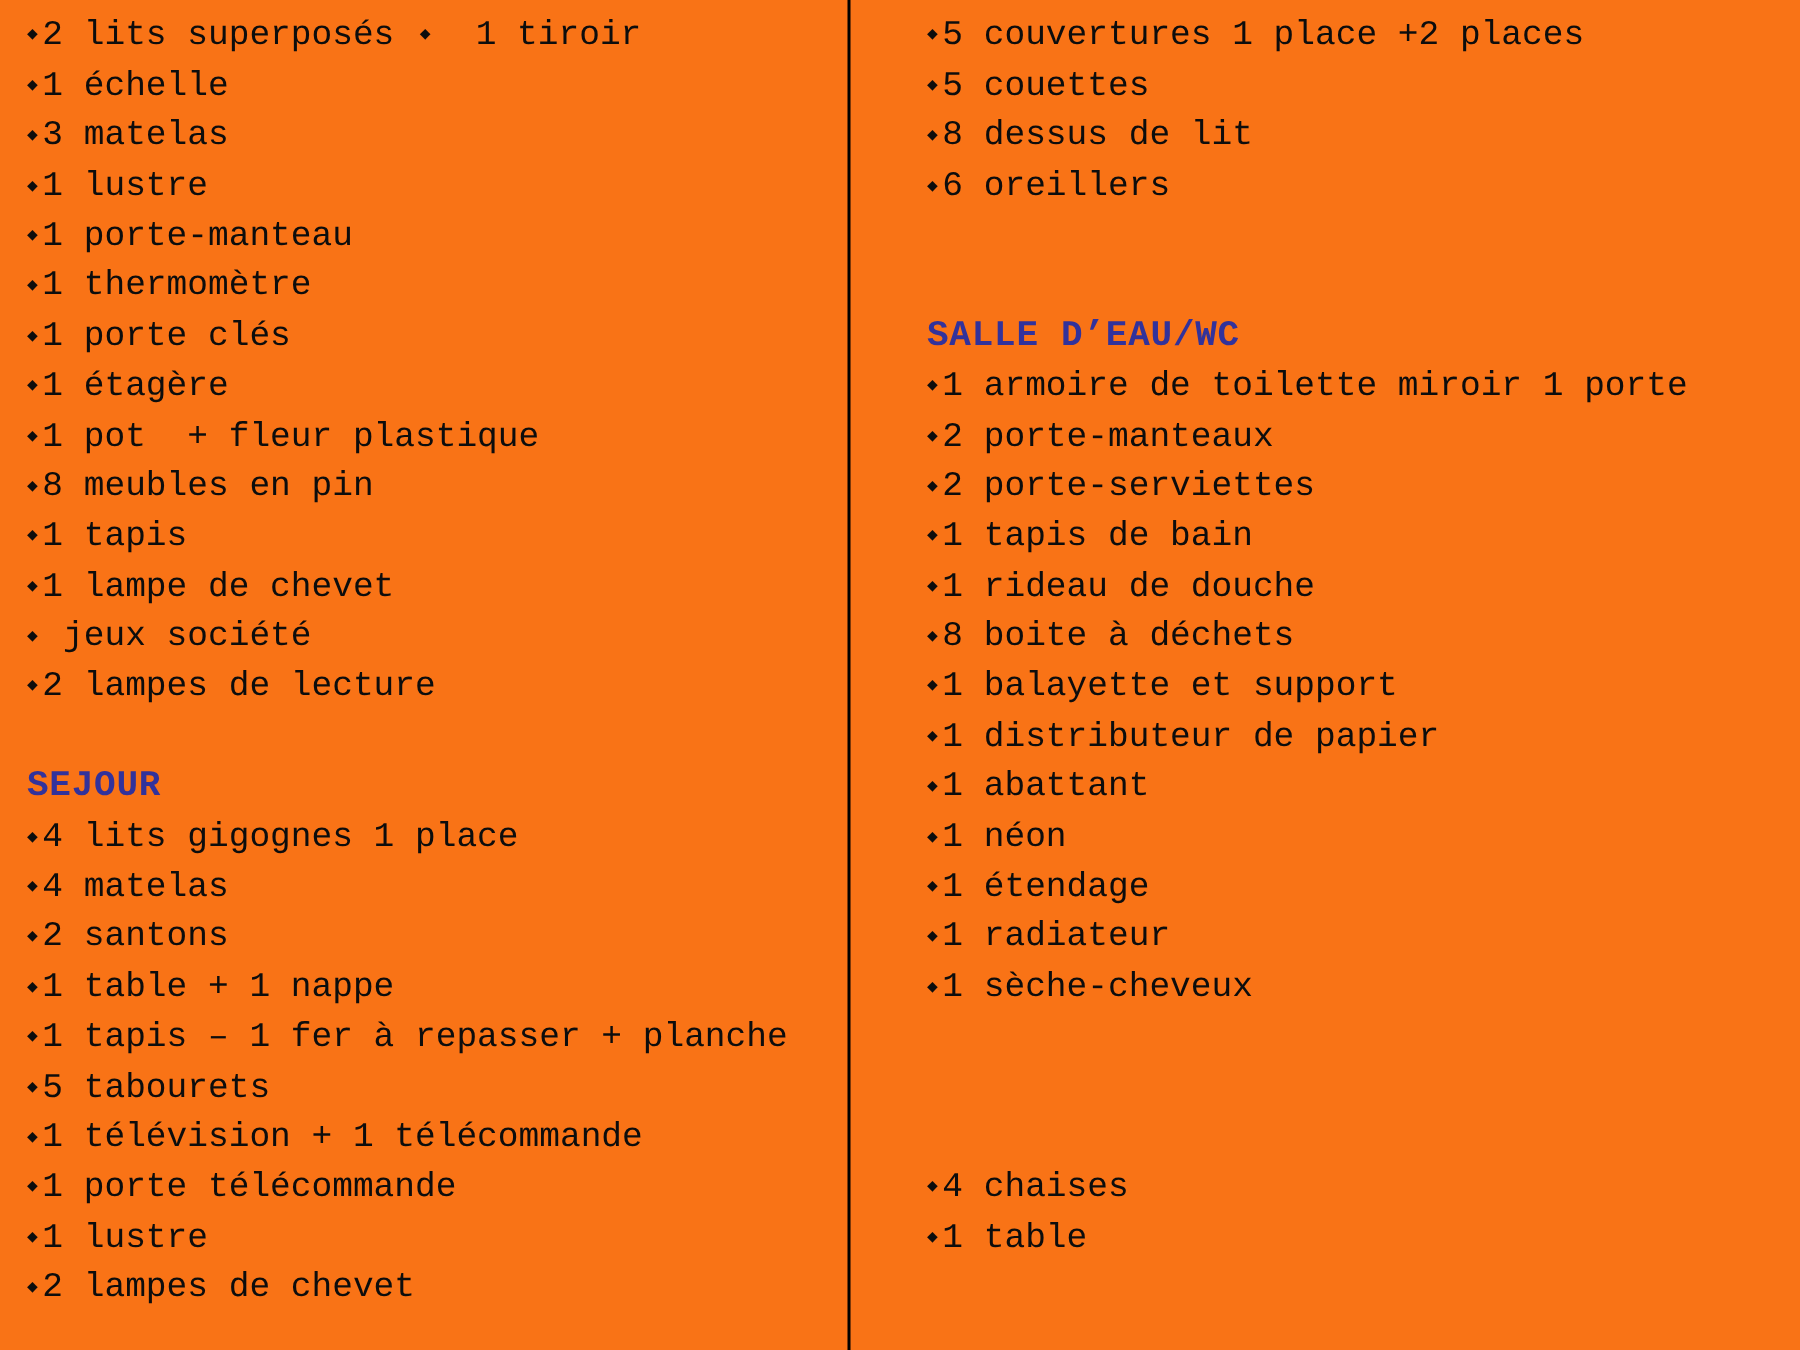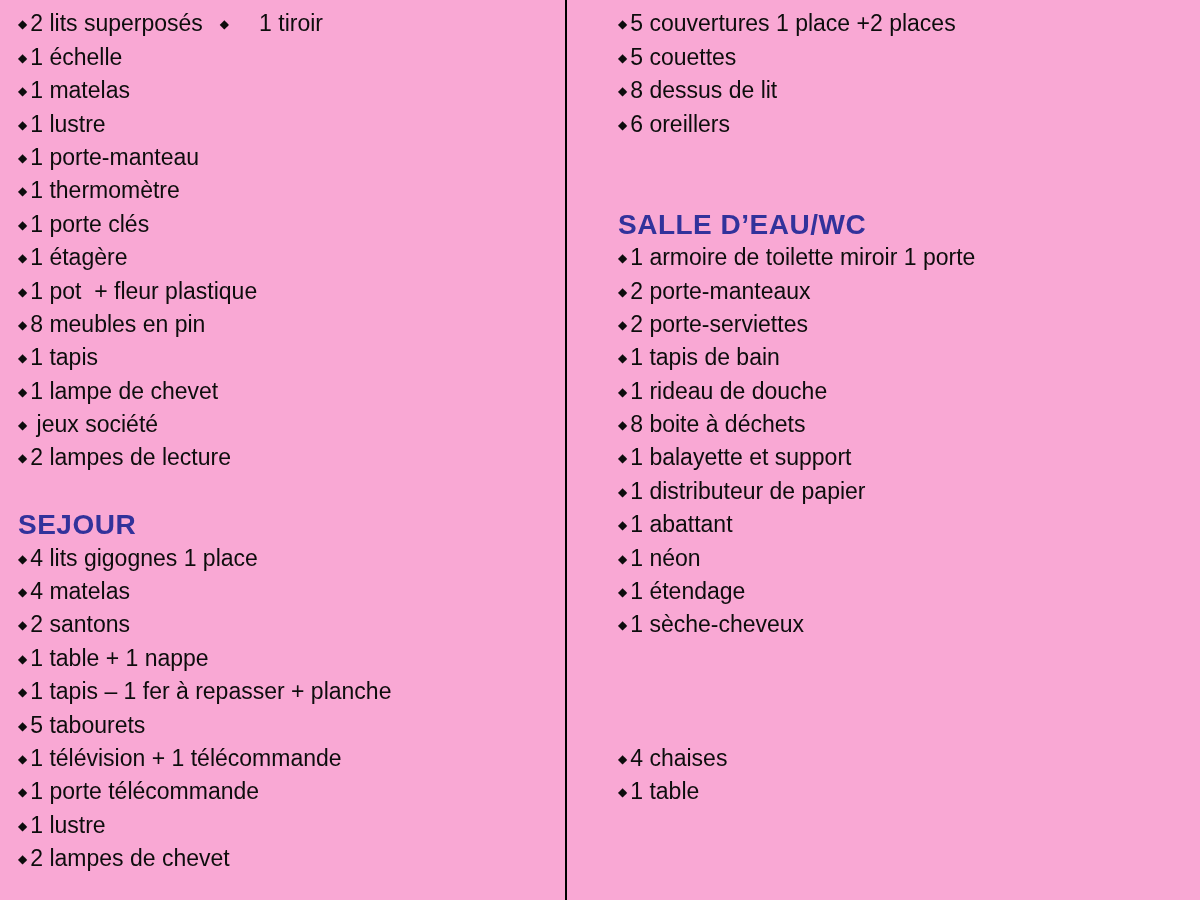--- a/index.html
+++ b/index.html
@@ -5,22 +5,22 @@
   html, body {
     margin: 0;
     padding: 0;
     background: #ffffff;
   }
   .page {
     position: relative;
     width: 1200px;
     height: 900px;
     overflow: hidden;
-    background: #f9a8d4;
-    font-family: Liberation Sans, sans-serif;
+    background: #f97316;
+    font-family: Liberation Mono, monospace;
   }
   .divider {
     position: absolute;
     left: 565px;
     top: 0;
     width: 2px;
     height: 900px;
     background: #000000;
   }
   .col {
@@ -29,21 +29,21 @@
   }
   .col-left  { left: 18px;  width: 540px; }
   .col-right { left: 618px; width: 575px; }
 
   .section { margin: 0; padding: 0; }
 
   .section-title {
     margin: 0;
     height: 33.4px;
     line-height: 33.4px;
-    font-size: 28px;
+    font-size: 24px;
     font-weight: bold;
     color: #32329b;
     letter-spacing: 0.5px;
     white-space: pre;
   }
   .item {
     height: 33.4px;
     line-height: 33.4px;
     font-size: 23px;
     color: #0d0d0d;
@@ -63,21 +63,21 @@
 </style>
 </head>
 <body>
 
 <div class="page">
   <div class="col col-left">
       <div class="section" style="margin-top: 0px;">
         <div class="section-title">ENTREE</div>
         <div class="item"><span class="bullet">◆</span><span>2 lits superposés</span><span class="bullet bullet-extra">◆</span><span>1 tiroir</span></div>
         <div class="item"><span class="bullet">◆</span><span>1 échelle</span></div>
-        <div class="item"><span class="bullet">◆</span><span>1 matelas</span></div>
+        <div class="item"><span class="bullet">◆</span><span>3 matelas</span></div>
         <div class="item"><span class="bullet">◆</span><span>1 lustre</span></div>
         <div class="item"><span class="bullet">◆</span><span>1 porte-manteau</span></div>
         <div class="item"><span class="bullet">◆</span><span>1 thermomètre</span></div>
         <div class="item"><span class="bullet">◆</span><span>1 porte clés</span></div>
         <div class="item"><span class="bullet">◆</span><span>1 étagère</span></div>
         <div class="item"><span class="bullet">◆</span><span>1 pot  + fleur plastique</span></div>
         <div class="item"><span class="bullet">◆</span><span>8 meubles en pin</span></div>
         <div class="item"><span class="bullet">◆</span><span>1 tapis</span></div>
         <div class="item"><span class="bullet">◆</span><span>1 lampe de chevet</span></div>
         <div class="item"><span class="bullet">◆</span><span> jeux société</span></div>
@@ -112,20 +112,21 @@
         <div class="item"><span class="bullet">◆</span><span>2 porte-manteaux</span></div>
         <div class="item"><span class="bullet">◆</span><span>2 porte-serviettes</span></div>
         <div class="item"><span class="bullet">◆</span><span>1 tapis de bain</span></div>
         <div class="item"><span class="bullet">◆</span><span>1 rideau de douche</span></div>
         <div class="item"><span class="bullet">◆</span><span>8 boite à déchets</span></div>
         <div class="item"><span class="bullet">◆</span><span>1 balayette et support</span></div>
         <div class="item"><span class="bullet">◆</span><span>1 distributeur de papier</span></div>
         <div class="item"><span class="bullet">◆</span><span>1 abattant</span></div>
         <div class="item"><span class="bullet">◆</span><span>1 néon</span></div>
         <div class="item"><span class="bullet">◆</span><span>1 étendage</span></div>
+        <div class="item"><span class="bullet">◆</span><span>1 radiateur</span></div>
         <div class="item"><span class="bullet">◆</span><span>1 sèche-cheveux</span></div>
       </div>
       <div class="section" style="margin-top: 100.2px;">
         <div class="item"><span class="bullet">◆</span><span>4 chaises</span></div>
         <div class="item"><span class="bullet">◆</span><span>1 table</span></div>
       </div>
     </div>
 </div>
 
 </body></html>

